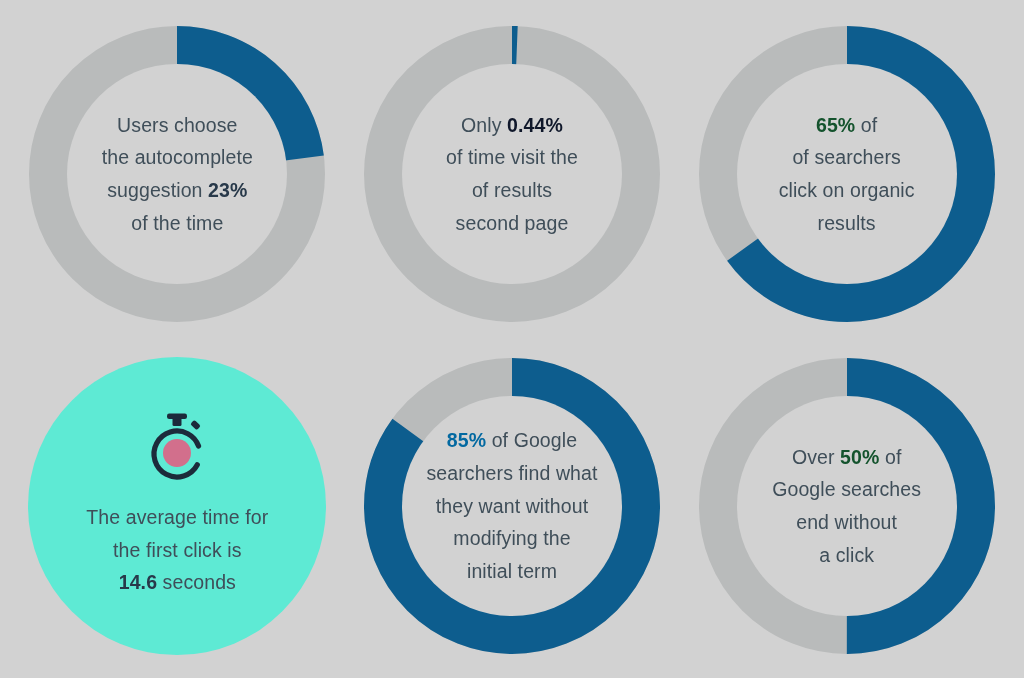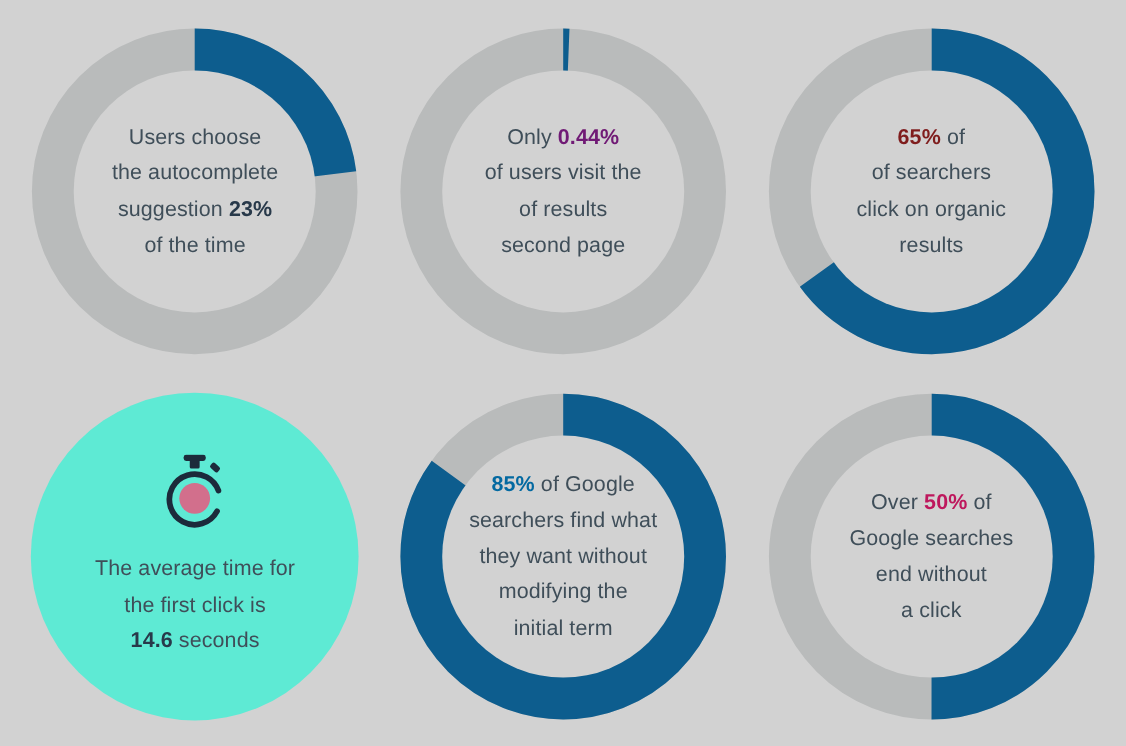--- a/index.html
+++ b/index.html
@@ -122,36 +122,36 @@
       </div>
     </div>
     <div class="cell">
       <div class="donut">
         <svg class="donut-svg" viewBox="0 0 298 298">
           <circle cx="149" cy="149" r="128.5" fill="none" stroke="#b9bbbb" stroke-width="39"></circle>
           <circle cx="149" cy="149" r="128.5" fill="none" stroke="#0d5d8e" stroke-width="39" stroke-dasharray="5 802.3893119725768"></circle>
         </svg>
         <div class="donut-hole" style="background: rgb(210, 210, 210);"></div>
         <div class="stat-text" style="color: rgb(63, 78, 89);">
-          <div><span>Only </span><b style="color: #701a75;">0.44%</b></div>
-          <div><span>of users visit the</span></div>
+          <div><span>Only </span><b style="color: #0f172a;">0.44%</b></div>
+          <div><span>of time visit the</span></div>
           <div><span>of results</span></div>
           <div><span>second page</span></div>
         </div>
       </div>
     </div>
     <div class="cell">
       <div class="donut">
         <svg class="donut-svg" viewBox="0 0 298 298">
           <circle cx="149" cy="149" r="128.5" fill="none" stroke="#b9bbbb" stroke-width="39"></circle>
           <circle cx="149" cy="149" r="128.5" fill="none" stroke="#0d5d8e" stroke-width="39" stroke-dasharray="524.803052782175 282.58625919040185"></circle>
         </svg>
         <div class="donut-hole" style="background: rgb(210, 210, 210);"></div>
         <div class="stat-text t-wide" style="color: rgb(63, 78, 89);">
-          <div><b style="color: #7f1d1d;">65%</b><span> of</span></div>
+          <div><b style="color: #14532d;">65%</b><span> of</span></div>
           <div><span>of searchers</span></div>
           <div><span>click on organic</span></div>
           <div><span>results</span></div>
         </div>
       </div>
     </div>
     <div class="cell">
       <div class="solid-circle" style="background: #5eead4;">
         <svg class="sw-icon" width="66" height="70" viewBox="0 0 66 70">
           <rect x="28.5" y="3" width="9" height="10" rx="1.5" fill="#1c2b3b"></rect>
@@ -184,20 +184,20 @@
       </div>
     </div>
     <div class="cell">
       <div class="donut">
         <svg class="donut-svg" viewBox="0 0 298 298">
           <circle cx="149" cy="149" r="128.5" fill="none" stroke="#b9bbbb" stroke-width="39"></circle>
           <circle cx="149" cy="149" r="128.5" fill="none" stroke="#0d5d8e" stroke-width="39" stroke-dasharray="403.6946559862884 403.6946559862884"></circle>
         </svg>
         <div class="donut-hole" style="background: rgb(210, 210, 210);"></div>
         <div class="stat-text" style="color: rgb(63, 78, 89);">
-          <div><span>Over </span><b style="color: #be185d;">50%</b><span> of</span></div>
+          <div><span>Over </span><b style="color: #14532d;">50%</b><span> of</span></div>
           <div><span>Google searches</span></div>
           <div><span>end without</span></div>
           <div><span>a click</span></div>
         </div>
       </div>
     </div>
   </div>
 
 </body></html>

